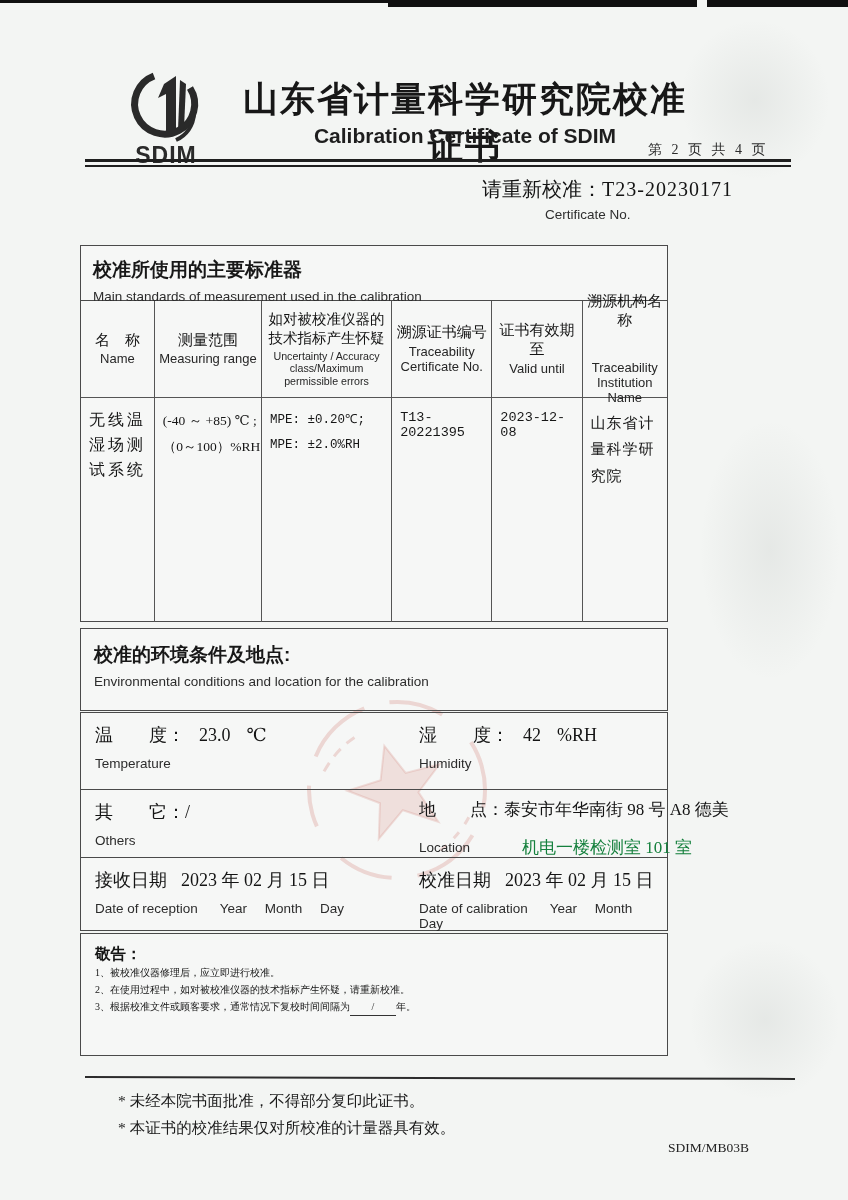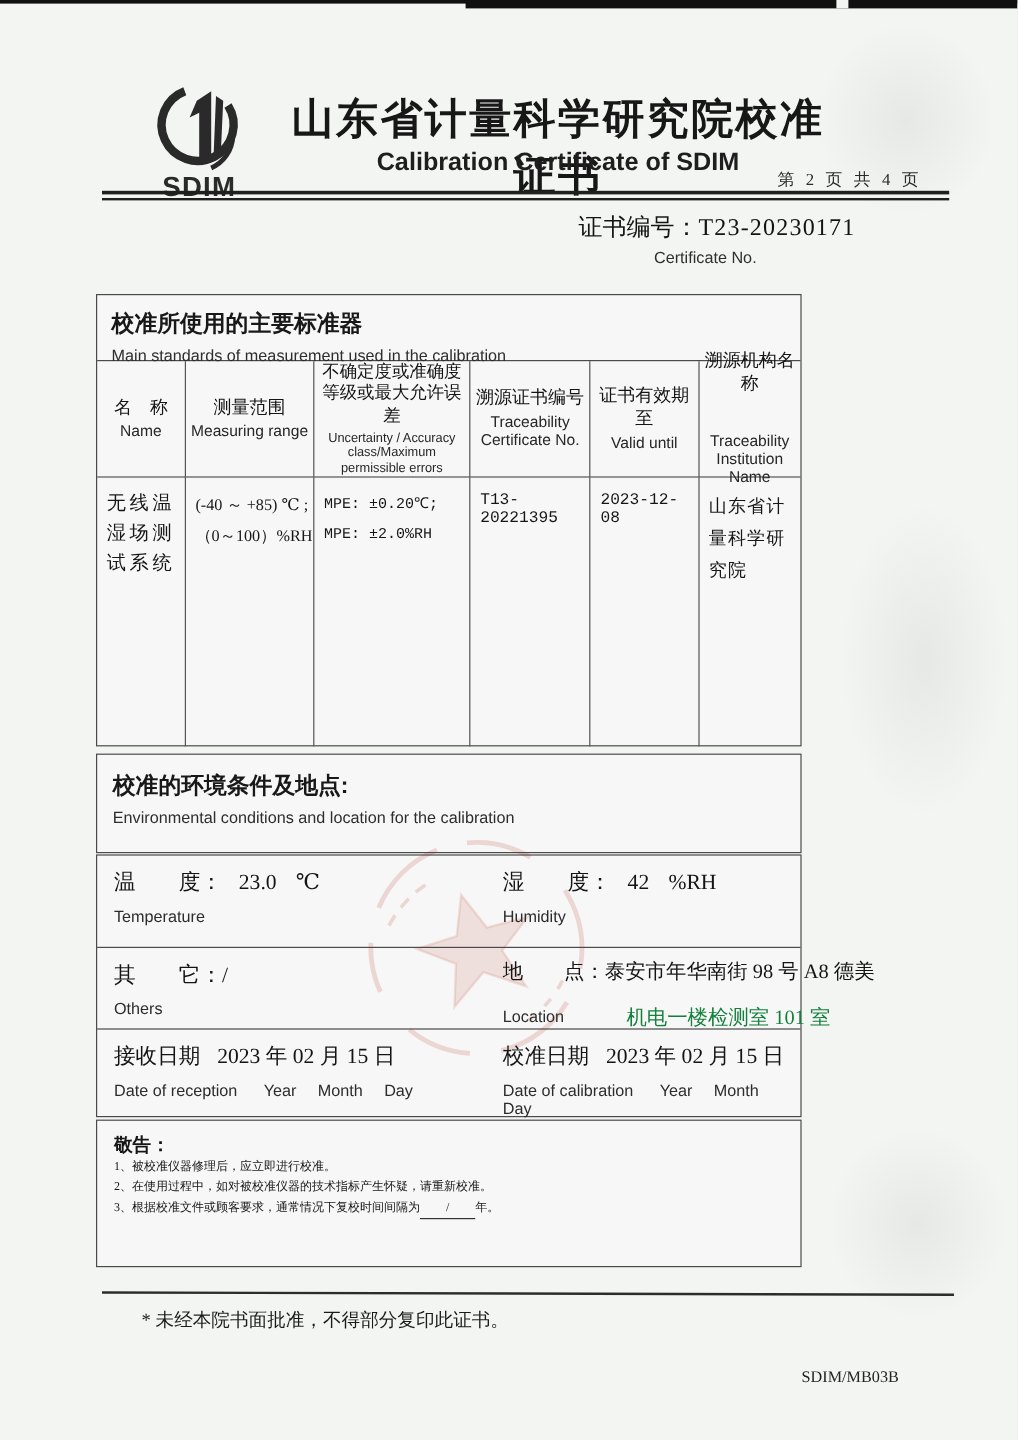--- a/index.html
+++ b/index.html
@@ -131,21 +131,21 @@
   <div class="title-cn">山东省计量科学研究院校准证书</div>
   <div class="title-en">Calibration Certificate of SDIM</div>
   <div class="page-info">第 2 页 共 4 页</div>
 
   <div class="double-rule">
     <div class="r1"></div>
       <div class="r2"></div>
   </div>
 
   <div class="cert-no-line">
-    <span>证书编号：</span><span class="val">T23-20230171</span>
+    <span>请重新校准：</span><span class="val">T23-20230171</span>
   </div>
   <div class="cert-no-en">Certificate No.</div>
 
   <svg class="stamp" width="235" height="195" viewBox="0 0 235 195">
     <g transform="rotate(-16 115 98)" stroke="rgba(193,72,60,0.30)" fill="none">
       <circle cx="115" cy="98" r="88" stroke-width="4" stroke-dasharray="42 30 70 26 55 40"></circle>
       <path d="M115 52 L128 84 L163 85 L135 106 L146 140 L115 119 L84 140 L95 106 L67 85 L102 84 Z" fill="rgba(193,72,60,0.22)" stroke="rgba(193,72,60,0.25)" stroke-width="2"></path>
       <path d="M 50 60 Q 70 40 95 34" stroke-width="3" stroke-dasharray="10 8"></path>
       <path d="M 140 168 Q 165 158 180 140" stroke-width="3" stroke-dasharray="8 10"></path>
     </g>
@@ -159,21 +159,21 @@
     <div class="std-grid">
       <div class="hcell">
         <span class="cn">名　称</span>
         <span class="en">Name</span>
       </div>
       <div class="hcell">
         <span class="cn">测量范围</span>
         <span class="en">Measuring range</span>
       </div>
       <div class="hcell dense">
-        <span class="cn">不确定度或准确度等级或最大允许误差</span>
+        <span class="cn">如对被校准仪器的技术指标产生怀疑</span>
         <span class="en">Uncertainty / Accuracy class/Maximum permissible errors</span>
       </div>
       <div class="hcell">
         <span class="cn">溯源证书编号</span>
         <span class="en">Traceability Certificate No.</span>
       </div>
       <div class="hcell">
         <span class="cn">证书有效期至</span>
         <span class="en">Valid until</span>
       </div>
@@ -260,16 +260,17 @@
     <div class="notice-item">1、被校准仪器修理后，应立即进行校准。</div>
     <div class="notice-item">2、在使用过程中，如对被校准仪器的技术指标产生怀疑，请重新校准。</div>
     <div class="notice-item">
       <span>3、根据校准文件或顾客要求，通常情况下复校时间间隔为</span><span class="blank-slot">/</span><span>年。</span>
     </div>
   </div>
 
   <div class="bottom-rule"></div>
   <div class="footnotes">
     <div>* 未经本院书面批准，不得部分复印此证书。</div>
+    <div>* 本证书的校准结果仅对所校准的计量器具有效。</div>
   </div>
   <div class="form-code">SDIM/MB03B</div>
 
 </div>
 
 </body></html>

